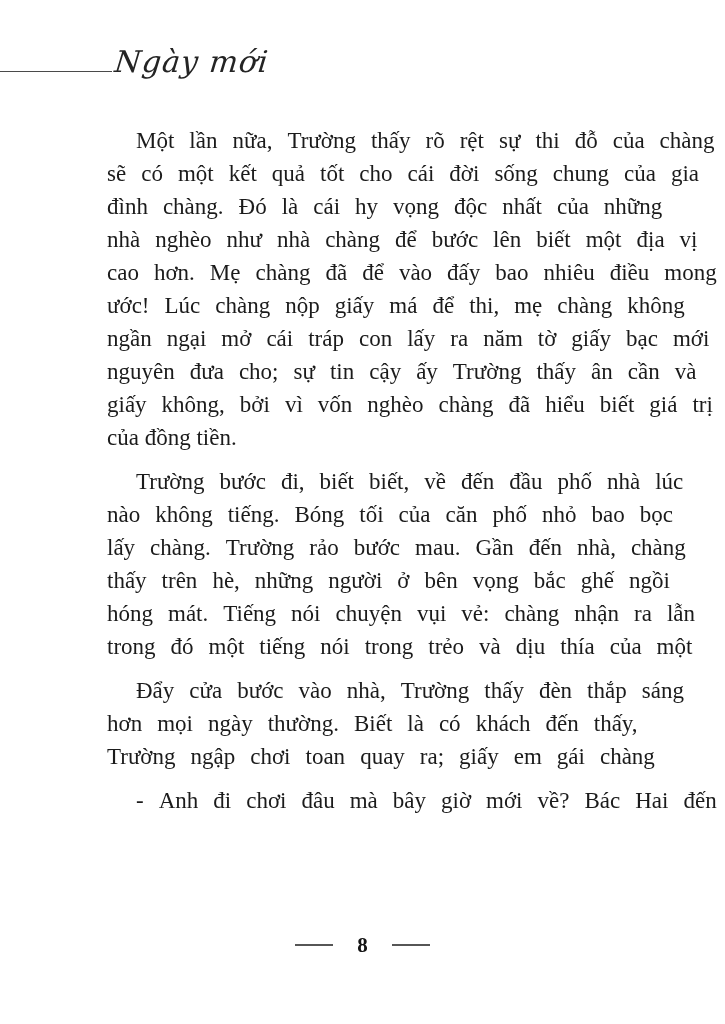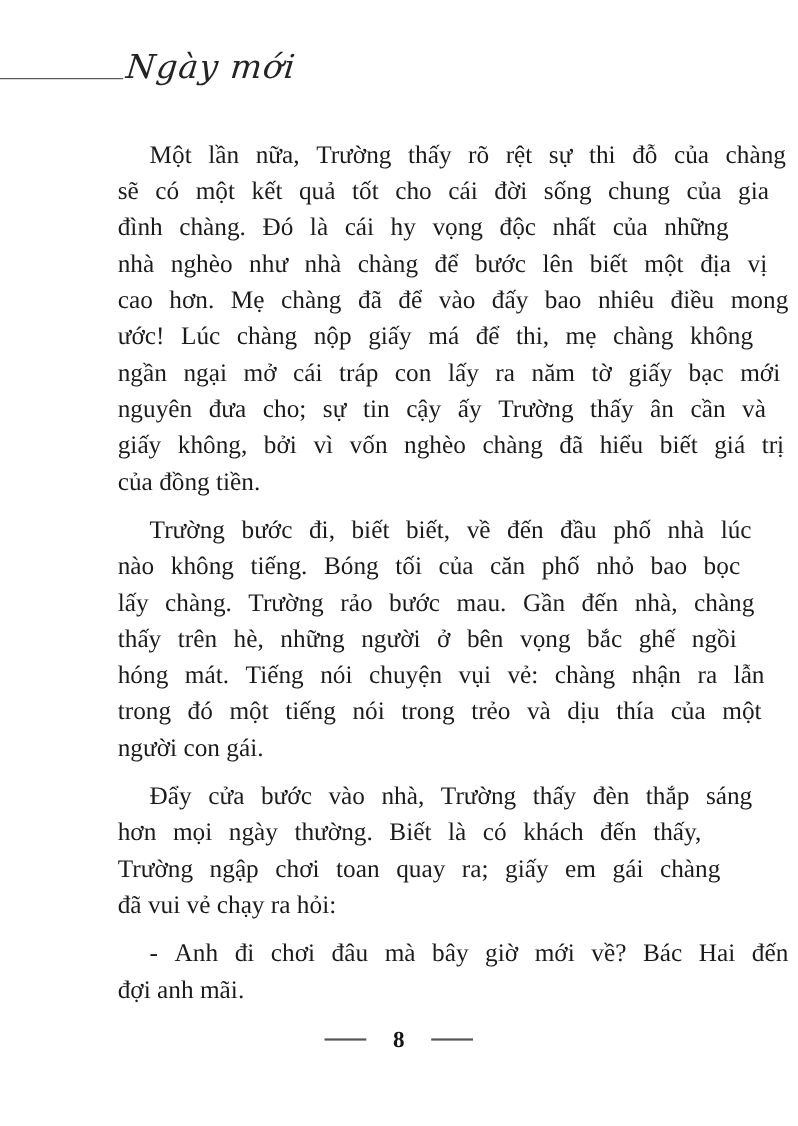--- a/index.html
+++ b/index.html
@@ -110,31 +110,28 @@
         <div class="line"><span>giấy</span><span>không,</span><span>bởi</span><span>vì</span><span>vốn</span><span>nghèo</span><span>chàng</span><span>đã</span><span>hiểu</span><span>biết</span><span>giá</span><span>trị</span></div>
         <div class="line last"><span>của đồng tiền.</span></div>
       </div>
     <div class="paragraph">
         <div class="line first"><span>Trường</span><span>bước</span><span>đi,</span><span>biết</span><span>biết,</span><span>về</span><span>đến</span><span>đầu</span><span>phố</span><span>nhà</span><span>lúc</span></div>
         <div class="line"><span>nào</span><span>không</span><span>tiếng.</span><span>Bóng</span><span>tối</span><span>của</span><span>căn</span><span>phố</span><span>nhỏ</span><span>bao</span><span>bọc</span></div>
         <div class="line"><span>lấy</span><span>chàng.</span><span>Trường</span><span>rảo</span><span>bước</span><span>mau.</span><span>Gần</span><span>đến</span><span>nhà,</span><span>chàng</span></div>
         <div class="line"><span>thấy</span><span>trên</span><span>hè,</span><span>những</span><span>người</span><span>ở</span><span>bên</span><span>vọng</span><span>bắc</span><span>ghế</span><span>ngồi</span></div>
         <div class="line"><span>hóng</span><span>mát.</span><span>Tiếng</span><span>nói</span><span>chuyện</span><span>vụi</span><span>vẻ:</span><span>chàng</span><span>nhận</span><span>ra</span><span>lẫn</span></div>
         <div class="line"><span>trong</span><span>đó</span><span>một</span><span>tiếng</span><span>nói</span><span>trong</span><span>trẻo</span><span>và</span><span>dịu</span><span>thía</span><span>của</span><span>một</span></div>
-        <div class="line last"><span>người con gái.</span></div>
       </div>
     <div class="paragraph">
         <div class="line first"><span>Đẩy</span><span>cửa</span><span>bước</span><span>vào</span><span>nhà,</span><span>Trường</span><span>thấy</span><span>đèn</span><span>thắp</span><span>sáng</span></div>
         <div class="line"><span>hơn</span><span>mọi</span><span>ngày</span><span>thường.</span><span>Biết</span><span>là</span><span>có</span><span>khách</span><span>đến</span><span>thấy,</span></div>
         <div class="line"><span>Trường</span><span>ngập</span><span>chơi</span><span>toan</span><span>quay</span><span>ra;</span><span>giấy</span><span>em</span><span>gái</span><span>chàng</span></div>
-        <div class="line last"><span>đã vui vẻ chạy ra hỏi:</span></div>
       </div>
     <div class="paragraph">
         <div class="line first"><span>-</span><span>Anh</span><span>đi</span><span>chơi</span><span>đâu</span><span>mà</span><span>bây</span><span>giờ</span><span>mới</span><span>về?</span><span>Bác</span><span>Hai</span><span>đến</span></div>
-        <div class="line last"><span>đợi anh mãi.</span></div>
       </div>
   </div>
 
   <div class="footer">
     <div class="footer-dash"></div>
     <div class="page-number">8</div>
     <div class="footer-dash"></div>
   </div>
 
 </div>

